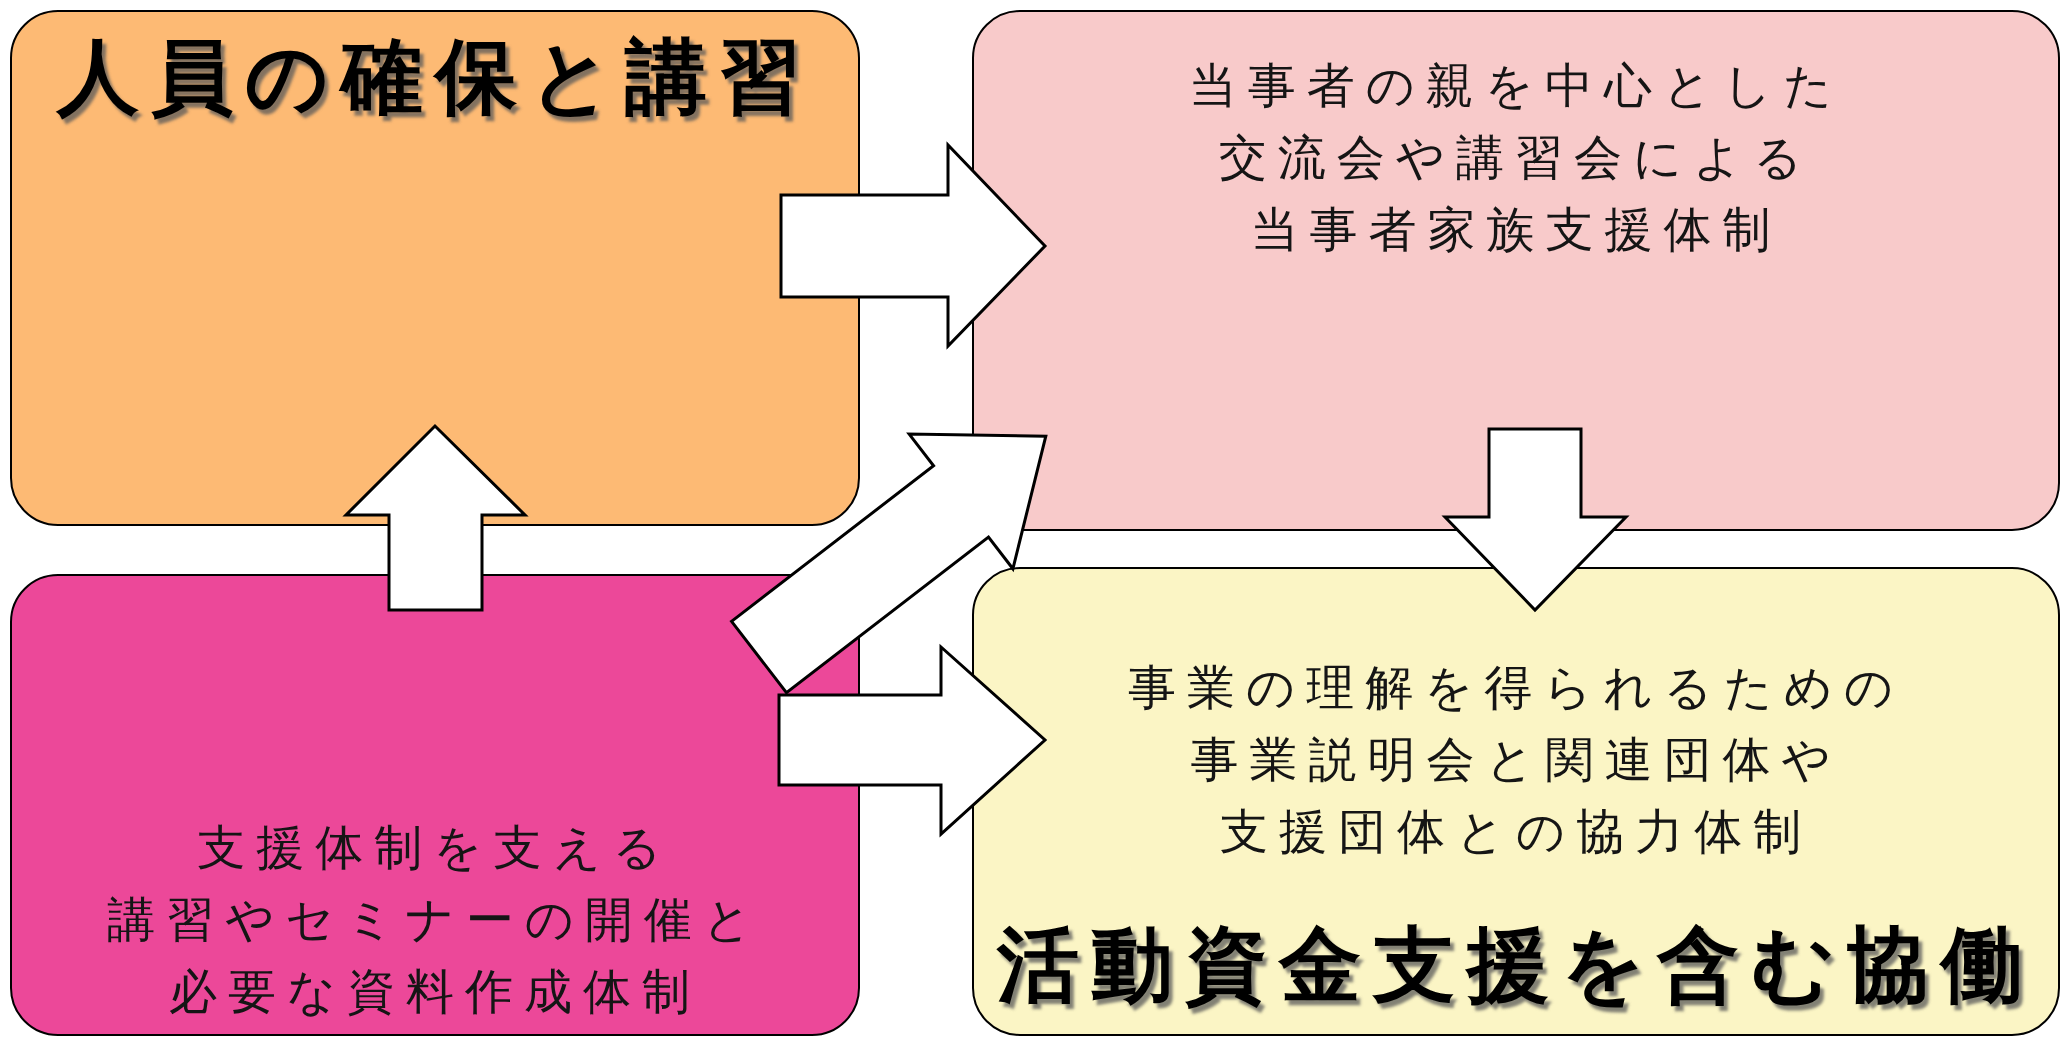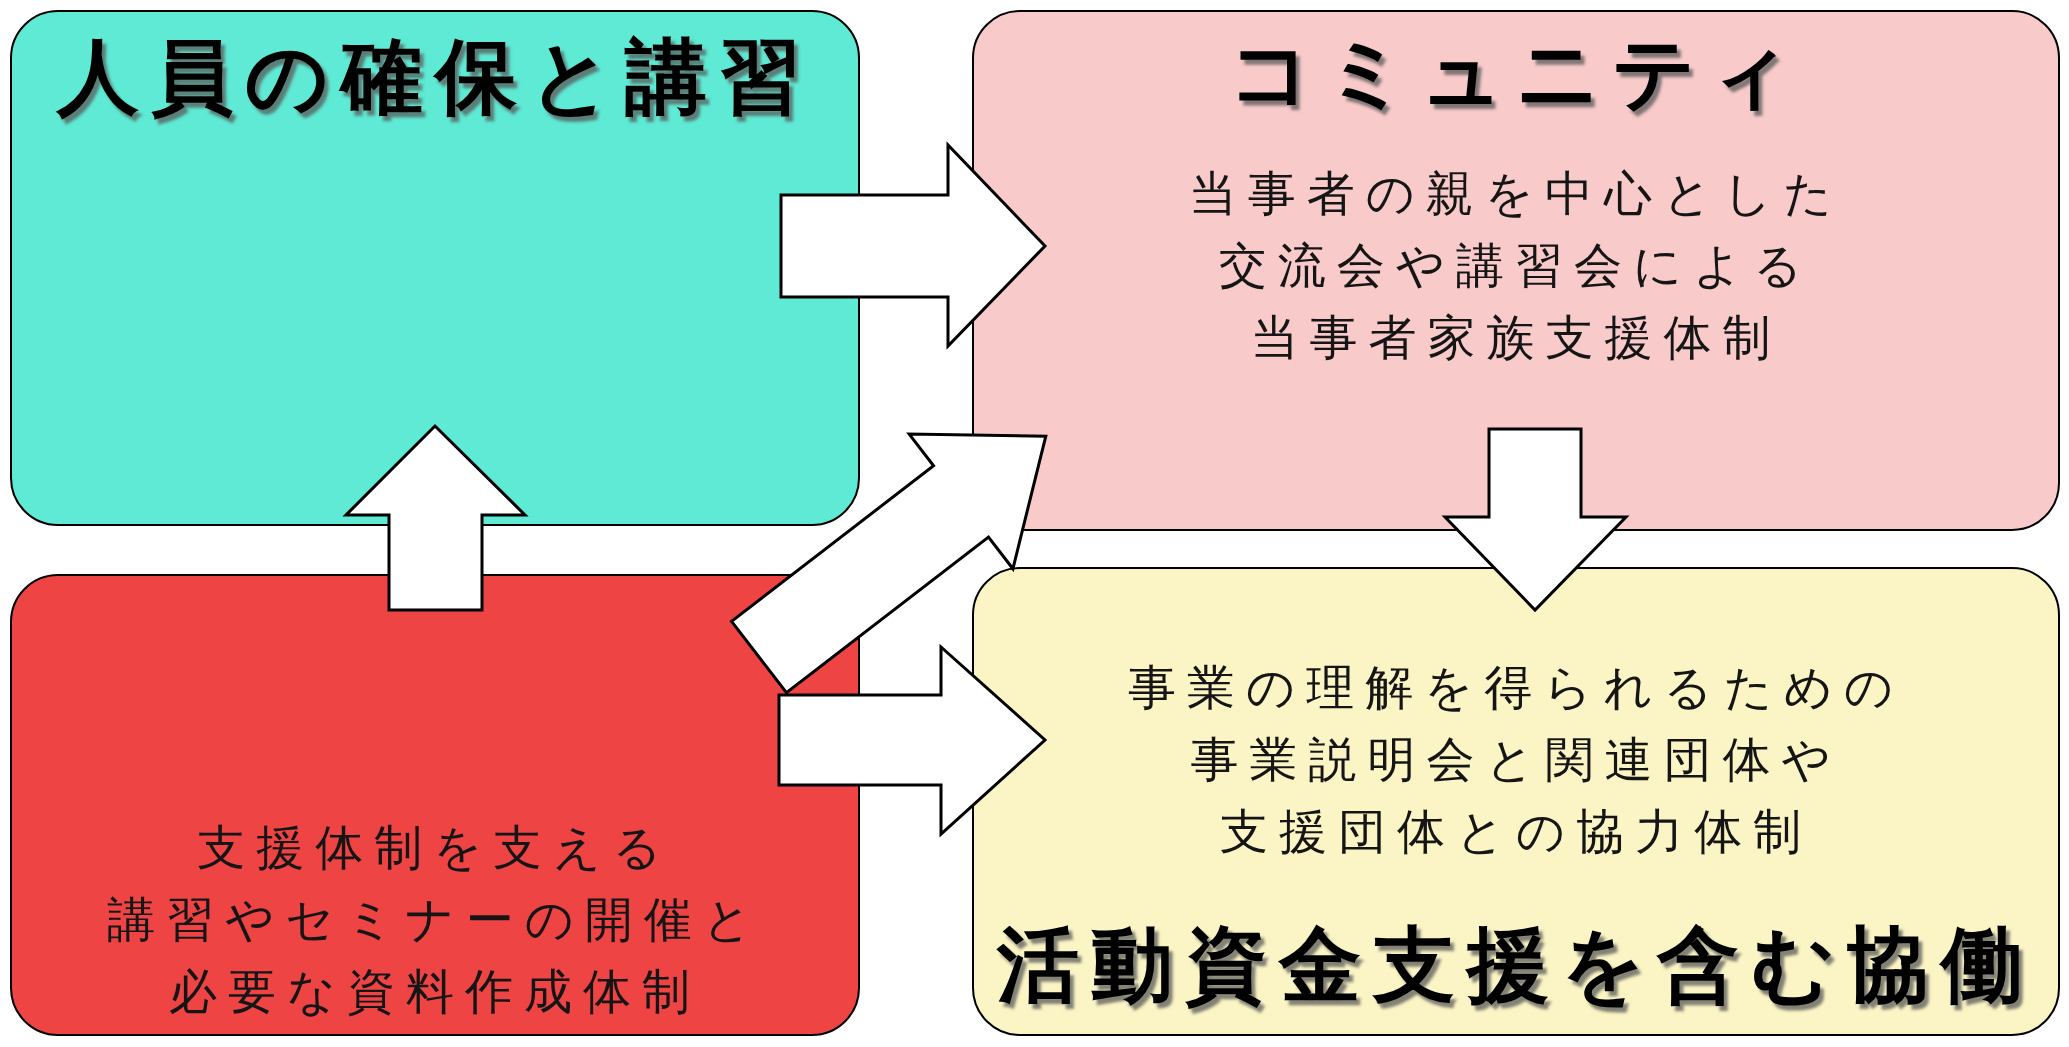--- a/index.html
+++ b/index.html
@@ -72,32 +72,31 @@
     stroke: #000000;
     stroke-width: 3;
     stroke-linejoin: miter;
   }
 </style>
 </head>
 <body>
 
 <div class="canvas">
 
-  <div class="box" id="box-staffing" style="background-color: #5eead4;">
+  <div class="box" id="box-staffing" style="background-color: #fdba74;">
     <div class="box-title">人員の確保と講習</div>
   </div>
 
   <div class="box" id="box-community" style="background-color: rgb(248, 202, 202);">
-    <div class="box-title">コミュニティ</div>
     <div class="box-body">当事者の親を中心とした
 交流会や講習会による
 当事者家族支援体制</div>
   </div>
 
-  <div class="box" id="box-philosophy" style="background-color: #ef4444;">
+  <div class="box" id="box-philosophy" style="background-color: #ec4899;">
     <div class="box-body">支援体制を支える
 講習やセミナーの開催と
 必要な資料作成体制</div>
   </div>
 
   <div class="box" id="box-collaboration" style="background-color: rgb(251, 245, 197); gap: 44px;">
     <div class="box-body">事業の理解を得られるための
 事業説明会と関連団体や
 支援団体との協力体制</div>
     <div class="box-title">活動資金支援を含む協働</div>

